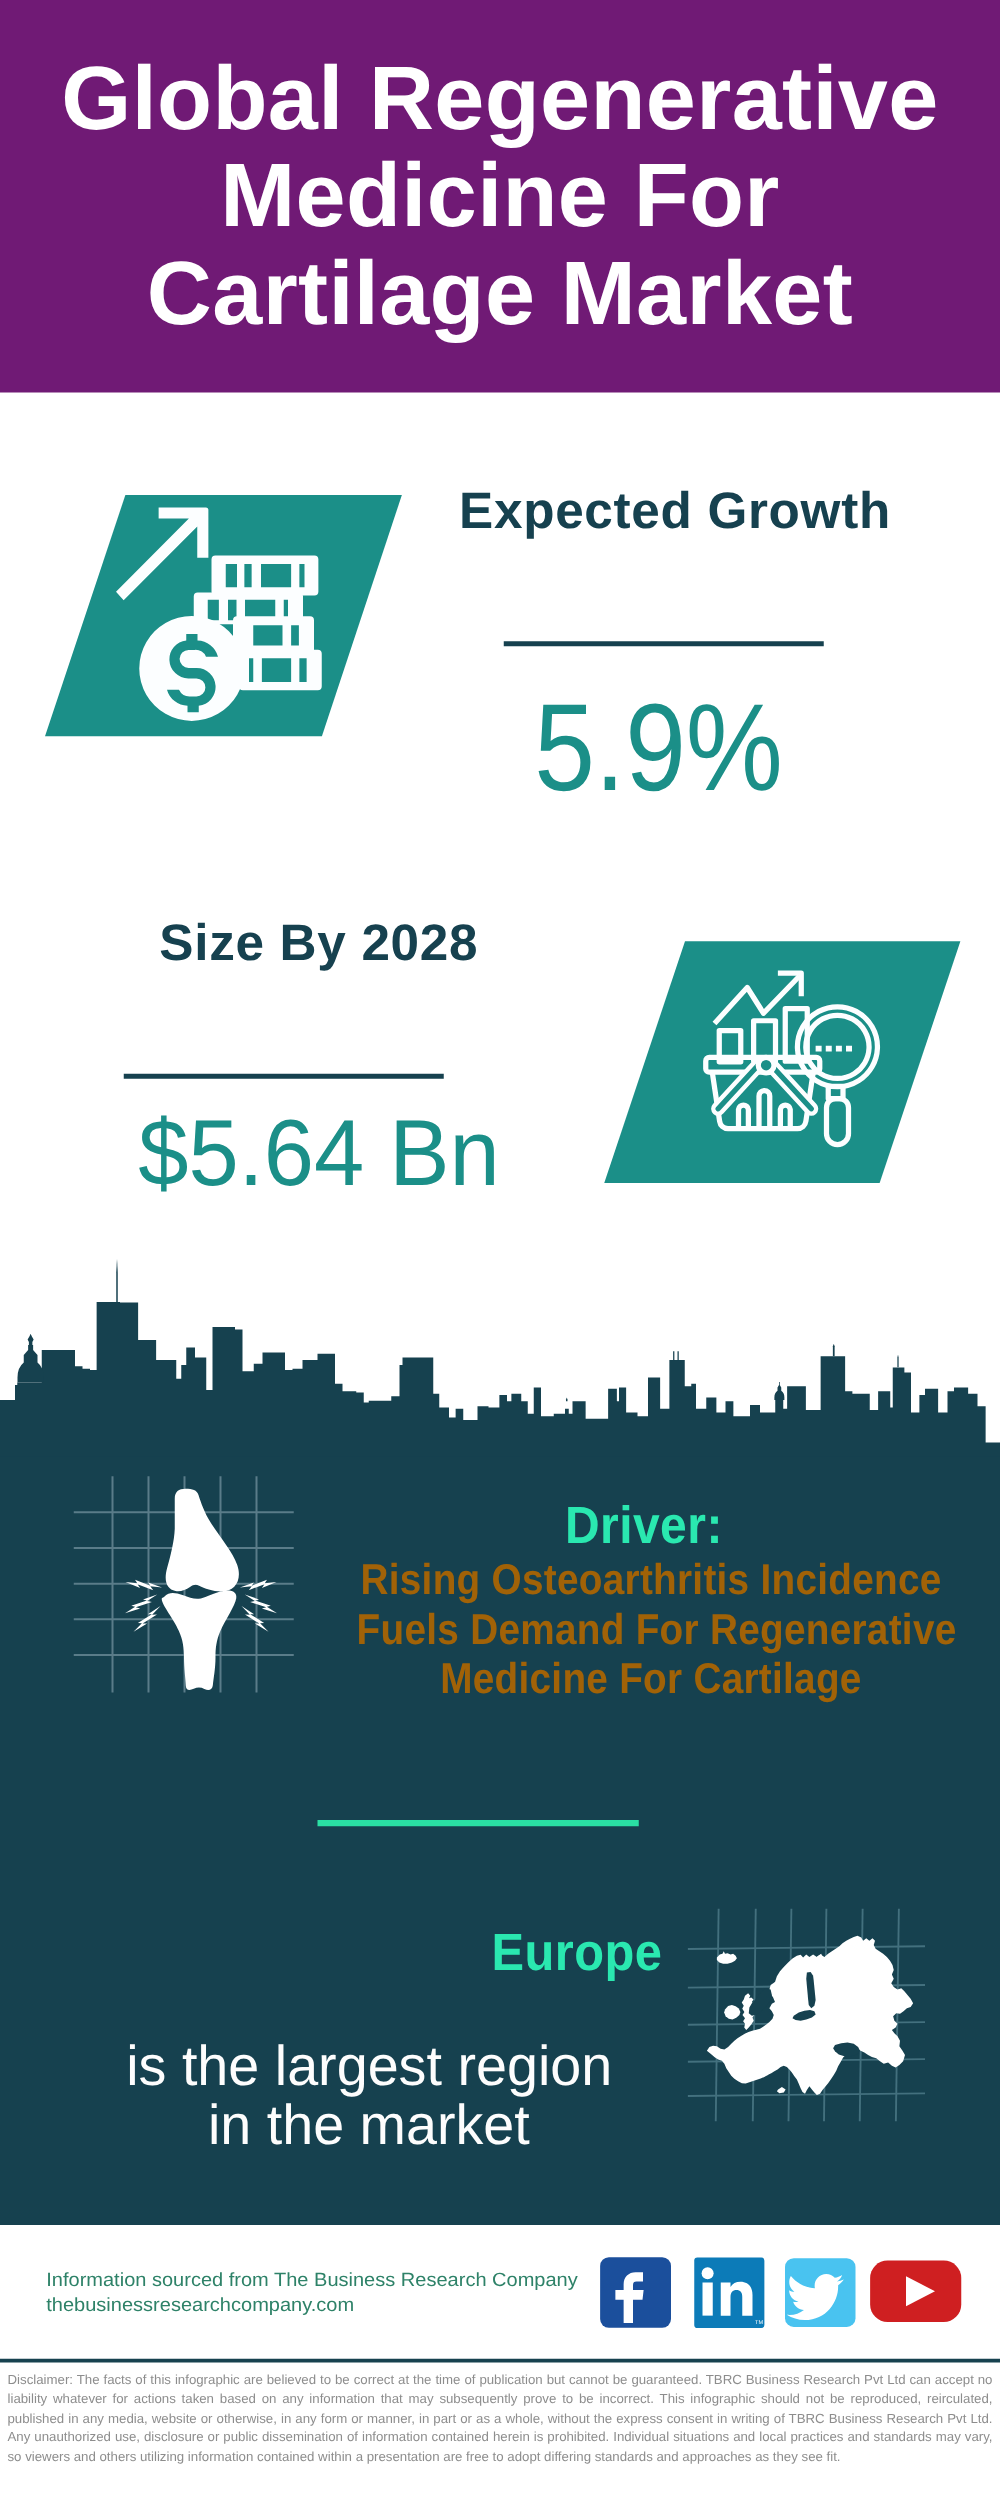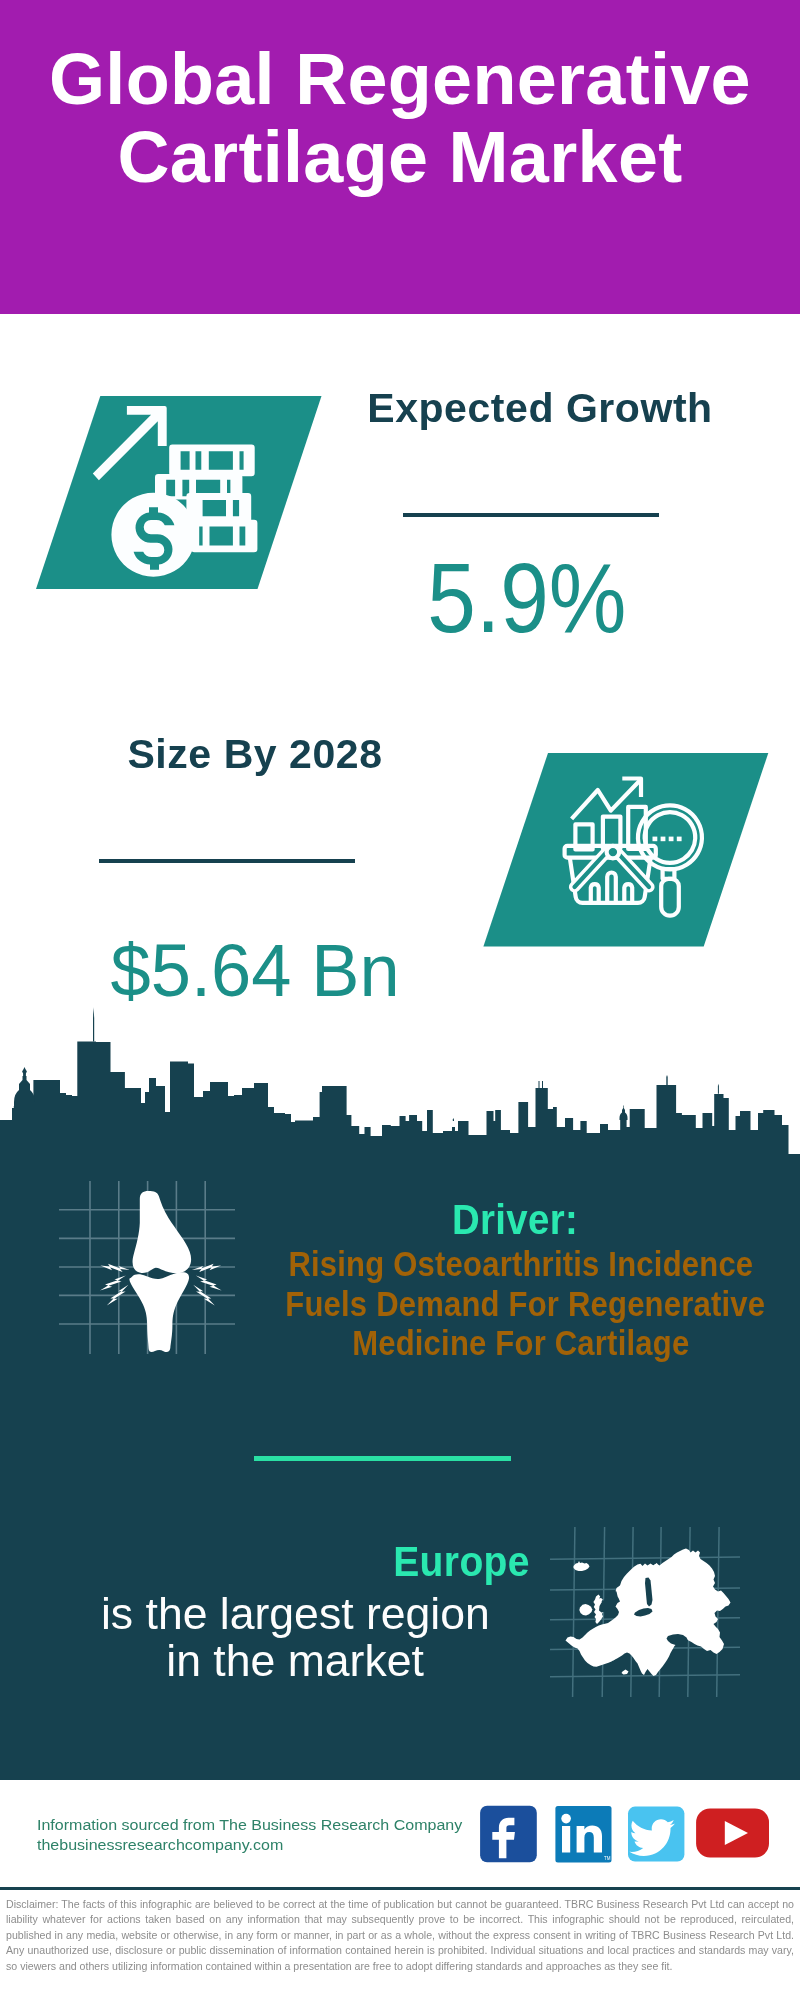--- a/index.html
+++ b/index.html
@@ -1,20 +1,20 @@
 <!DOCTYPE html>
 <html><head>
 <meta charset="utf-8">
 <style>
   html,body{margin:0;padding:0;}
   body{width:800px;height:2000px;background:#fff;font-family:"Liberation Sans",sans-serif;overflow:hidden;}
   .page{position:relative;width:800px;height:2000px;background:#fff;}
 
   
-  .header{position:absolute;left:0;top:0;width:800px;height:314px;background:#a21caf;}
+  .header{position:absolute;left:0;top:0;width:800px;height:314px;background:#701a75;}
   .header h1{white-space:nowrap;margin:0;position:absolute;left:0;top:0;width:800px;
     font-size:72px;line-height:78px;font-weight:bold;color:#fff;text-align:center;
     letter-spacing:0.3px;padding-top:40px;box-sizing:border-box;}
 
   
   .stat-label{white-space:nowrap;font-size:41px;line-height:57px;font-weight:bold;color:#16414f;text-align:center;letter-spacing:0.55px;}
   .stat-rule{height:4px;background:#16414f;}
   .stat-value{font-size:99px;line-height:100px;color:#1b8f88;text-align:center;font-weight:normal;letter-spacing:0px;}
   .stat-value span{display:inline-block;transform:scaleX(0.882);transform-origin:center;}
 
@@ -24,37 +24,38 @@
   
   .darkband{position:absolute;left:0;top:1160px;width:800px;height:620px;background:#16414f;}
   .skyline{position:absolute;left:0;top:1000px;width:800px;height:165px;display:block;}
 
   .driver-h{font-size:42px;font-weight:bold;color:#2ae8b0;text-align:center;letter-spacing:0.4px;margin-top:16px;}
   .driver-t{white-space:nowrap;font-size:34.5px;line-height:39.5px;font-weight:bold;color:#a16207;text-align:center;letter-spacing:0.25px;}
   .driver-t>div{display:block;}
   .driver-t>div>span{display:inline-block;transform:scaleX(0.898);transform-origin:center;}
   .midrule{position:absolute;height:5px;background:#2ae0a4;}
   .region-name{font-size:42px;font-weight:bold;color:#2ae8b0;text-align:right;letter-spacing:0.4px;}
-  .region-t{white-space:nowrap;font-size:45px;line-height:46.5px;color:#fdfdfd;text-align:center;font-weight:normal;}
+  .region-t{white-space:nowrap;font-size:45px;line-height:46.5px;color:#fdfdfd;text-align:center;font-weight:normal;margin-top:39px;}
   .region-t>div>span{display:inline-block;transform:scaleX(0.99);transform-origin:center;}
 
   
   .foot-src{position:absolute;font-size:15.3px;color:#2e8268;line-height:20px;white-space:nowrap;}
   .foot-src>div>span{display:inline-block;transform:scaleX(1.047);transform-origin:left;}
   .sep{position:absolute;left:0;top:1887px;width:800px;height:3px;background:#17424f;}
   .disclaimer{position:absolute;left:6px;top:1897px;width:788px;font-size:10.6px;line-height:15.4px;color:#8d8d8d;text-align:justify;}
 </style>
 </head>
 <body>
 
 <div class="page">
 
   <div class="header">
     <h1>
       <div>Global Regenerative</div>
+      <div>Medicine For</div>
       <div>Cartilage Market</div>
     </h1>
   </div>
 
   <div class="para" style="left:30px;top:390px;">
     <svg width="300" height="205" viewBox="30 390 300 205">
       <polygon points="100.3,396 321.5,396 257.5,589 36,589" fill="#1b8f88"></polygon>
       <g fill="#fcfeff">
         <path d="M126.9,405.9 L164.7,405.9 Q166.7,405.9 166.7,407.9 L166.7,446.1 L157.8,446.1 L157.8,421.2 L98.9,480.2 L92.8,473.4 L151.1,414.8 L126.9,414.8 Z"></path>
         <g fill-rule="evenodd">
@@ -70,21 +71,21 @@
   <div class="stat-label" style="position:absolute;left:330px;top:380px;width:420px;">
     <div>Expected Growth</div>
   </div>
   <div class="stat-rule" style="position:absolute;left:403px;top:513px;width:256px;"></div>
   <div class="stat-value" style="position:absolute;left:317px;top:548px;width:420px;"><span>5.9%</span></div>
 
   <div class="stat-label" style="position:absolute;left:35px;top:726px;width:440px;">
     <div>Size By 2028</div>
   </div>
   <div class="stat-rule" style="position:absolute;left:99px;top:859px;width:256px;"></div>
-  <div class="stat-value" style="position:absolute;left:35px;top:882px;width:440px;font-size:75px;line-height:80px;margin-top:48px;"><span style="transform:scaleX(0.963)">$5.64 Bn</span></div>
+  <div class="stat-value" style="position:absolute;left:35px;top:882px;width:440px;font-size:75px;line-height:80px;"><span style="transform:scaleX(0.963)">$5.64 Bn</span></div>
   <div class="para" style="left:480px;top:748px;">
     <svg width="295" height="205" viewBox="480 748 295 205">
       <polygon points="548,753 768.3,753 703.7,946.4 483.4,946.4" fill="#1b8f88"></polygon>
       <g fill="none" stroke="#fcfeff" stroke-width="4.2" stroke-linejoin="round" stroke-linecap="butt">
         <path d="M571.6,818.8 L597.8,790.0 L610.8,810.6 L639.6,780.8"></path>
         <path d="M622.3,778.5 L641.0,778.5 L641.0,797.0"></path>
         <path d="M575.4,824.4 h17.2 v25.0 h-17.2 z"></path>
         <path d="M602.9,816.6 h17.5 v32.0 h-17.5 z"></path>
         <path d="M628.2,806.9 h17.6 v42.0 h-17.6 z"></path>
         <path d="M567.4,845.9 h85.6 a2.8,2.8 0 0 1 2.8,2.8 v6.2 a2.8,2.8 0 0 1 -2.8,2.8 h-85.6 a2.8,2.8 0 0 1 -2.8,-2.8 v-6.2 a2.8,2.8 0 0 1 2.8,-2.8 z"></path>

